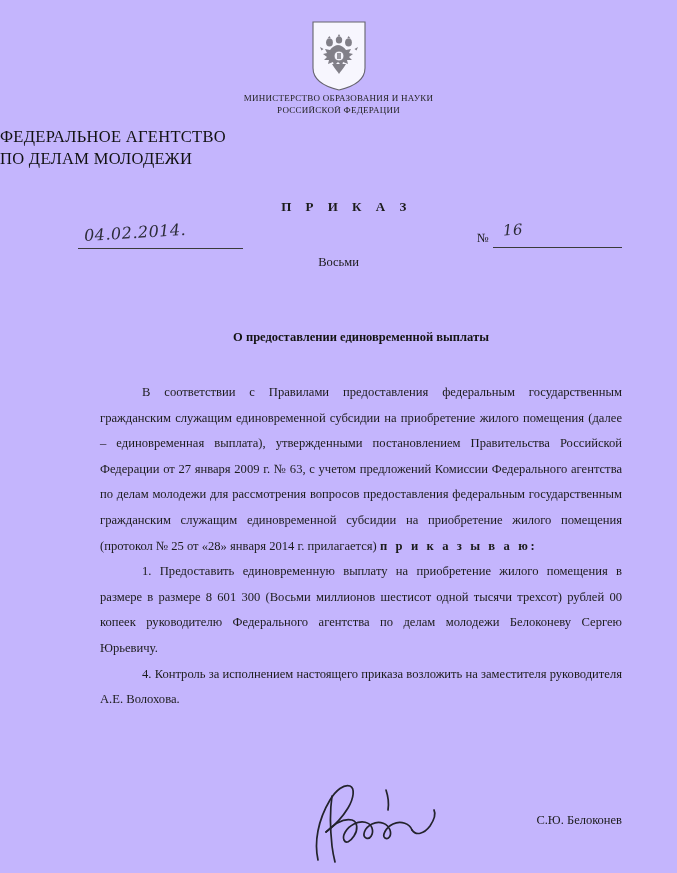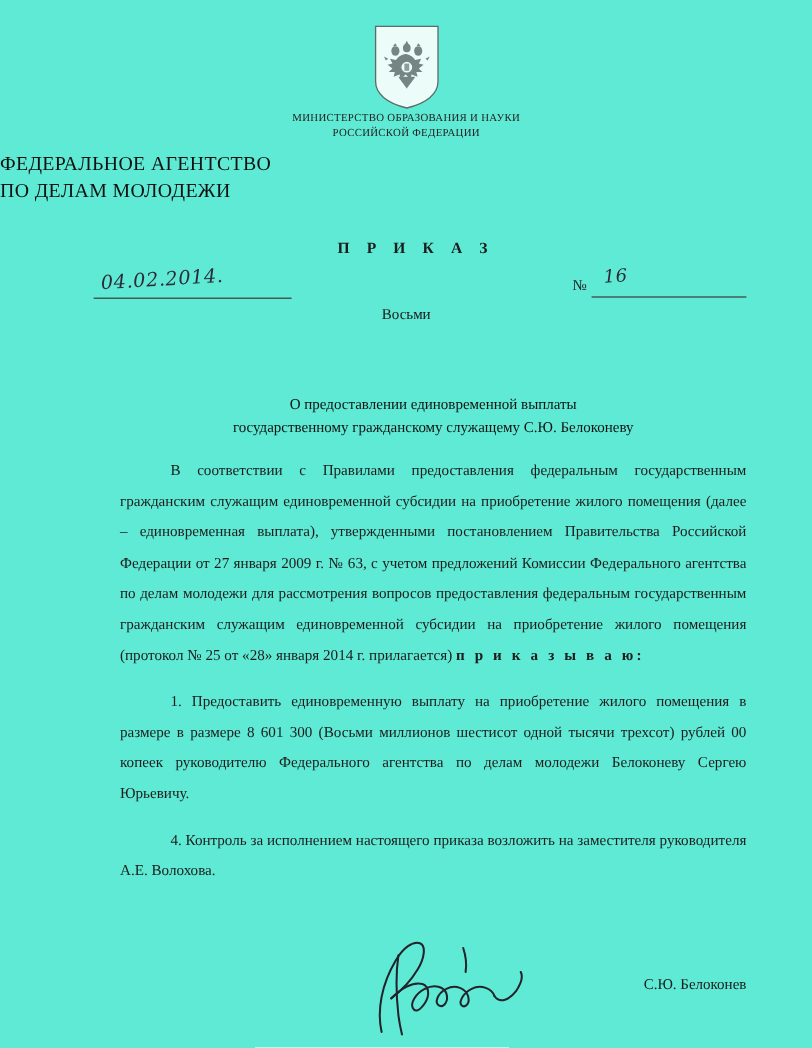--- a/index.html
+++ b/index.html
@@ -13,21 +13,21 @@
     height: 873px;
     position: relative;
     font-family: "Liberation Serif", "DejaVu Serif", serif;
     color: #1b1b1b;
     overflow: hidden;
   }
 
   .page {
     position: absolute;
     inset: 0;
-    background: #5eead4;
+    background: #c4b5fd;
   }
 
   
   .emblem-wrap {
     position: absolute;
     left: 0; right: 0;
     top: 20px;
     display: flex;
     justify-content: center;
   }
@@ -136,21 +136,21 @@
   }
 
   
   .subject {
     position: absolute;
     left: 100px;
     right: 55px;
     top: 328px;
     text-align: center;
     font-size: 12.5px;
-    font-weight: normal;
+    font-weight: bold;
     line-height: 1.55;
     color: #131313;
   }
 
   
   .body-text {
     position: absolute;
     left: 100px;
     top: 380px;
     width: 522px;
@@ -158,21 +158,21 @@
     line-height: 25.6px;
     text-align: justify;
     color: #1c1c1c;
   }
   .body-text p {
     margin: 0;
     text-indent: 42px;
     text-align: justify;
     text-justify: inter-word;
   }
-  .body-text p.gap { margin-top: 13px; }
+  .body-text p.gap { margin-top: 0px; }
   .cmd {
     font-weight: bold;
     letter-spacing: 2.6px;
   }
 
   
   .sign-row {
     position: absolute;
     left: 100px;
     right: 55px;
@@ -242,21 +242,20 @@
       <span class="num-line">
         <span class="hand hand-num">16</span>
       </span>
     </div>
   </div>
 
   <div class="city">Восьми</div>
 
   <div class="subject">
     <div>О предоставлении единовременной выплаты</div>
-    <div>государственному гражданскому служащему С.Ю. Белоконеву</div>
   </div>
 
   <div class="body-text">
     <p><span>В соответствии с Правилами предоставления федеральным государственным гражданским служащим единовременной субсидии на приобретение жилого помещения (далее – единовременная выплата), утвержденными постановлением Правительства Российской Федерации от 27 января 2009 г. № 63, с учетом предложений Комиссии Федерального агентства по делам молодежи для рассмотрения вопросов предоставления федеральным государственным гражданским служащим единовременной субсидии на приобретение жилого помещения (протокол № 25 от «28» января 2014 г. прилагается)</span> <span class="cmd">п р и к а з ы в а ю:</span></p>
     <p class="gap">1. Предоставить единовременную выплату на приобретение жилого помещения в размере в размере 8 601 300 (Восьми миллионов шестисот одной тысячи трехсот) рублей 00 копеек руководителю Федерального агентства по делам молодежи Белоконеву Сергею Юрьевичу.</p>
     <p class="gap">4. Контроль за исполнением настоящего приказа возложить на заместителя руководителя А.Е. Волохова.</p>
   </div>
 
   <div class="sign-row">
     <div class="signature">

